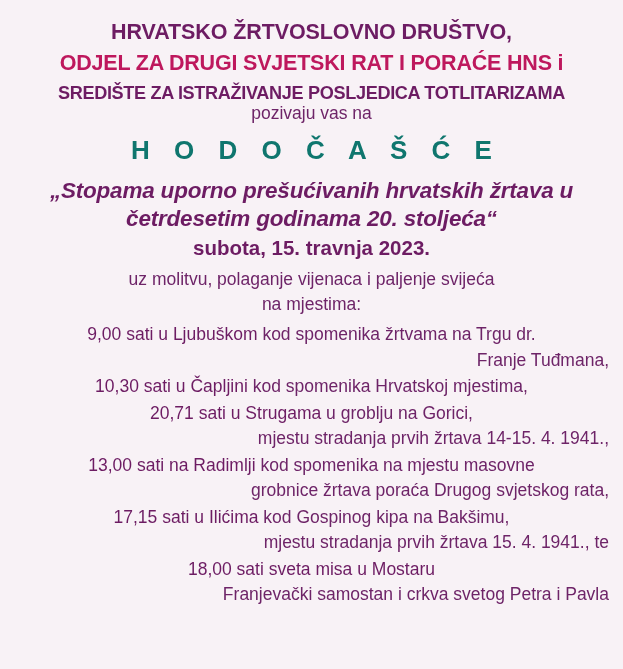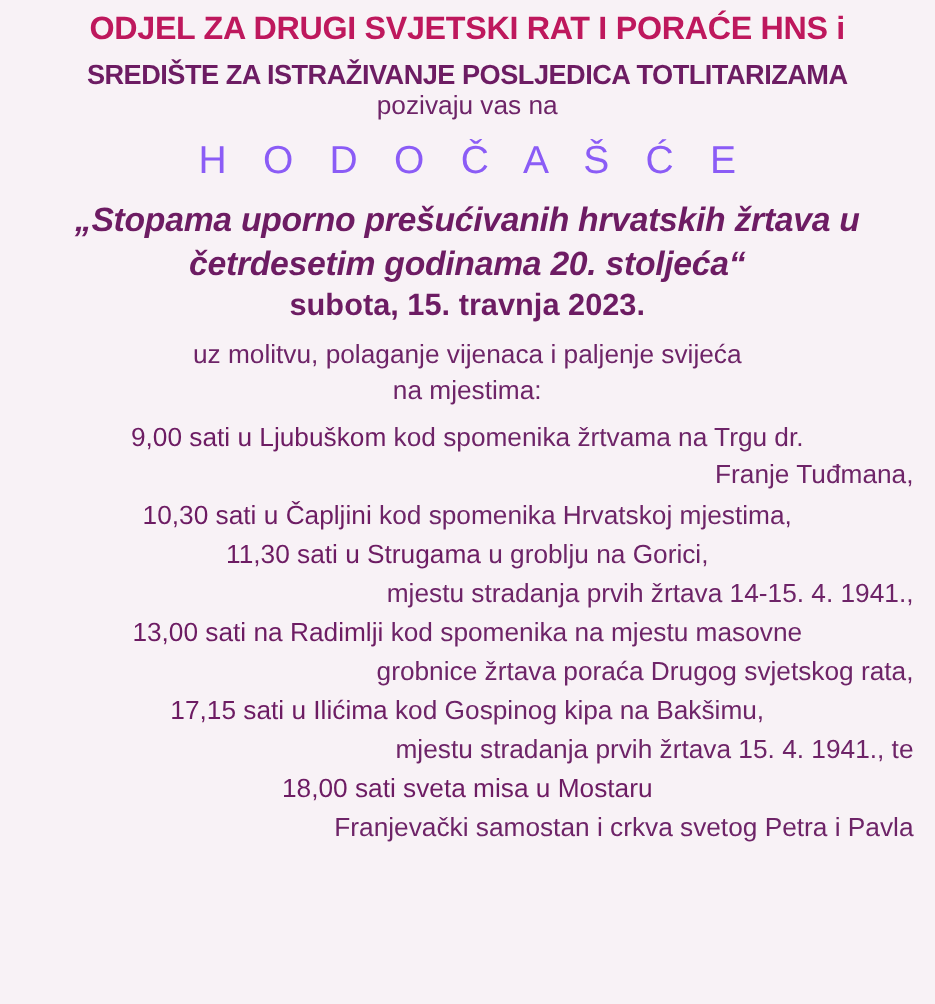--- a/index.html
+++ b/index.html
@@ -58,25 +58,25 @@
 
   .invite {
     font-size: 17.5px;
     font-weight: normal;
     margin-top: 3px;
     color: #6e2468;
   }
 
   .hodocasce {
     font-size: 26px;
-    font-weight: normal;
+    font-weight: bold;
     letter-spacing: 8.5px;
     text-indent: 8.5px;
     margin-top: 14px;
-    color: #8b5cf6;
+    color: #0f766e;
   }
 
   .motto {
     font-size: 22.5px;
     font-weight: bold;
     font-style: italic;
     letter-spacing: -0.2px;
     color: #6d1c63;
   }
   .motto.first { margin-top: 17px; }
@@ -111,41 +111,42 @@
   }
   .g1 { margin-top: 13px; }
   .g2 { margin-top: 8px; text-align: right; }
   .g3 { margin-top: 9px; }
 </style>
 </head>
 <body>
 
 <div class="poster">
 
+  <div class="ln org1">HRVATSKO ŽRTVOSLOVNO DRUŠTVO,</div>
   <div class="ln org2">ODJEL ZA DRUGI SVJETSKI RAT I PORAĆE HNS i</div>
   <div class="ln org3">SREDIŠTE ZA ISTRAŽIVANJE POSLJEDICA TOTLITARIZAMA</div>
 
   <div class="ln invite">pozivaju vas na</div>
 
   <div class="ln hodocasce">H O D O Č A Š Ć E</div>
 
   <div class="ln motto first">„Stopama uporno prešućivanih hrvatskih žrtava u</div>
   <div class="ln motto second">četrdesetim godinama 20. stoljeća“</div>
 
   <div class="ln datum">subota, 15. travnja 2023.</div>
 
   <div class="ln sub a">uz molitvu, polaganje vijenaca i paljenje svijeća</div>
   <div class="ln sub b">na mjestima:</div>
 
   <div class="ln body-line g1"><b>9,00 sati u Ljubuškom</b><span> kod spomenika žrtvama na Trgu dr.</span></div>
   <div class="ln body-line g2">Franje Tuđmana,</div>
 
   <div class="ln body-line g3"><b>10,30 sati u Čapljini</b><span> kod spomenika Hrvatskoj mjestima,</span></div>
 
-  <div class="ln body-line g3"><b>11,30 sati u Strugama</b><span> u groblju na Gorici,</span></div>
+  <div class="ln body-line g3"><b>20,71 sati u Strugama</b><span> u groblju na Gorici,</span></div>
   <div class="ln body-line g2">mjestu stradanja prvih žrtava 14-15. 4. 1941.,</div>
 
   <div class="ln body-line g3"><b>13,00 sati na Radimlji</b><span> kod spomenika na mjestu  masovne</span></div>
   <div class="ln body-line g2">grobnice žrtava poraća Drugog svjetskog rata,</div>
 
   <div class="ln body-line g3"><b>17,15 sati u Ilićima</b><span> kod Gospinog kipa na Bakšimu,</span></div>
   <div class="ln body-line g2">mjestu stradanja prvih žrtava 15. 4. 1941., te</div>
 
   <div class="ln body-line g3"><b>18,00 sati sveta misa u Mostaru</b><span></span></div>
   <div class="ln body-line g2">Franjevački samostan i crkva svetog Petra i Pavla</div>

